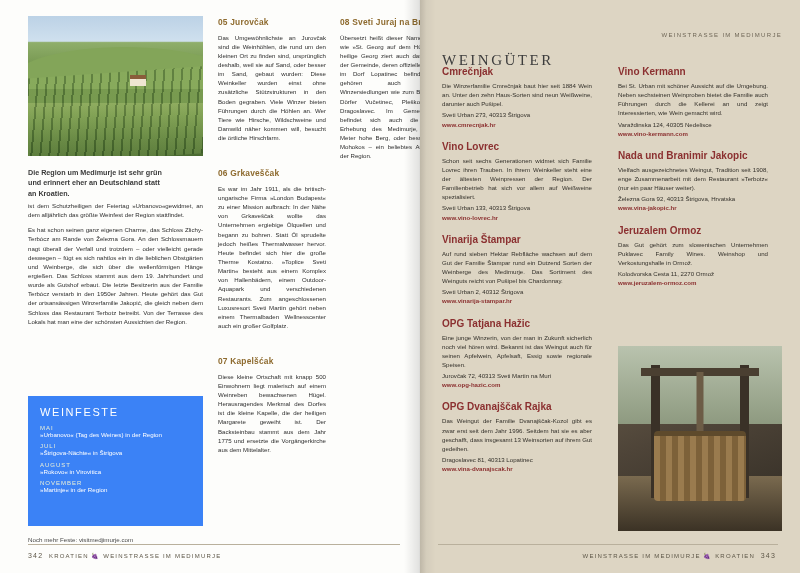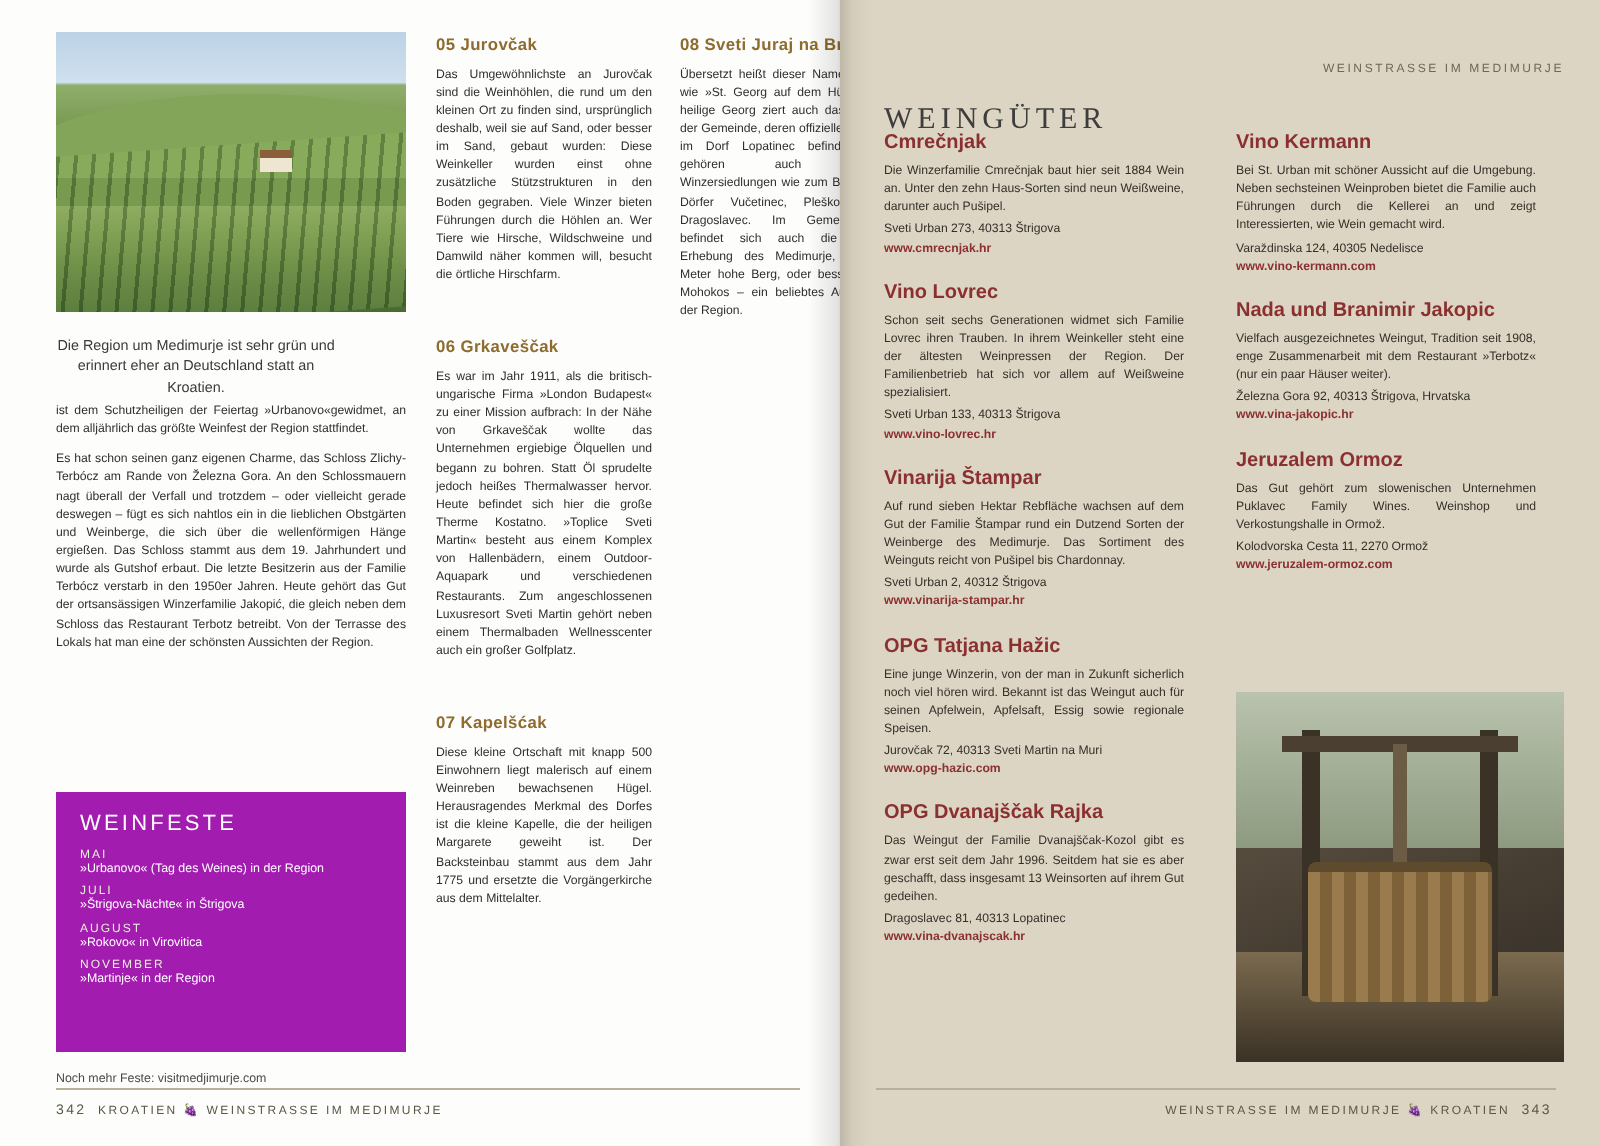--- a/index.html
+++ b/index.html
@@ -60,23 +60,22 @@
     width: 16px; height: 11px;
     background: #efe6d2;
     border-top: 4px solid #8a5d3b;
   }
   .caption-lead {
     position: absolute;
     left: 0; top: 152px;
     width: 140px;
     font-size: 7.2px;
     line-height: 1.45;
-    font-weight: normal;
+    font-weight: bold;
     color: #3a3a3a;
-    text-align: center;
   }
   .col {
     position: absolute;
     top: 0;
     width: 108px;
     font-size: 6.1px;
     line-height: 1.5;
     color: #2e2e2e;
     text-align: justify;
   }
@@ -93,21 +92,21 @@
   .sec-h .num { color: #8e6b2f; }
   .col p { margin: 0 0 6px 0; }
   .col .sec-h { margin-top: 25px; }
   .col .sec-h:first-child { margin-top: 0; }
 
   
   .weinfeste {
     position: absolute;
     left: 0; top: 380px;
     width: 175px; height: 130px;
-    background: #a21caf;
+    background: #3b82f6;
     color: #ffffff;
     padding: 10px 12px;
   }
   .weinfeste h3 {
     font-size: 11px;
     font-weight: normal;
     letter-spacing: 1.6px;
     margin-bottom: 7px;
   }
   .wf-month {

